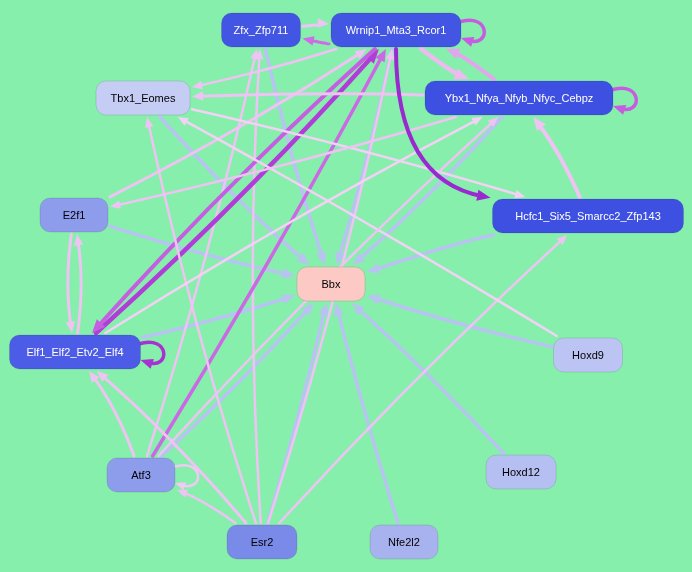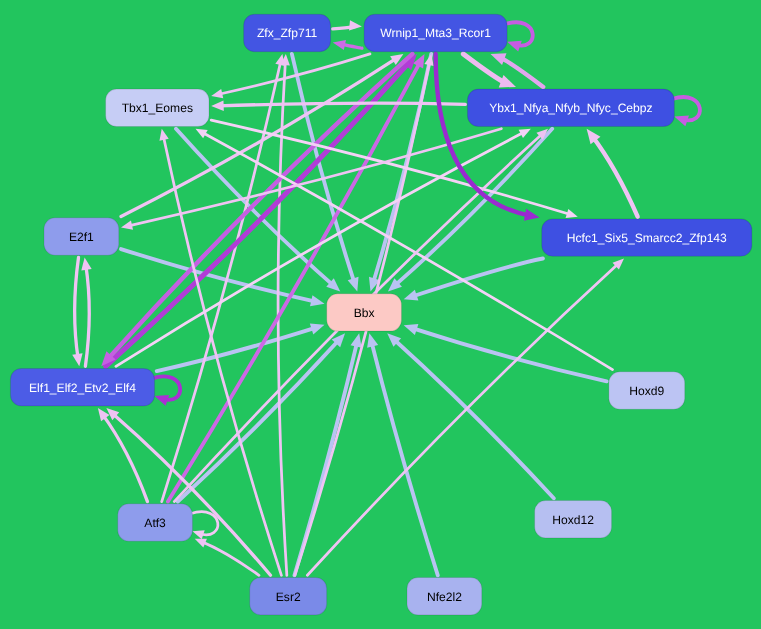--- a/index.html
+++ b/index.html
@@ -1,16 +1,16 @@
 <!DOCTYPE html>
 <html><head>
 <meta charset="utf-8">
 <style>
   html,body{margin:0;padding:0;background:#ffffff;}
-  #stage{position:relative;width:692px;height:572px;background:#22c55e;overflow:hidden;
+  #stage{position:relative;width:692px;height:572px;background:#86efac;overflow:hidden;
          font-family:"Liberation Sans", sans-serif;}
   svg{position:absolute;left:0;top:0;}
   text.node-label{font-family:"Liberation Sans", sans-serif;font-size:11px;pointer-events:none;}
 </style>
 </head>
 <body>
 
 <div id="stage">
   <svg id="graph-svg" width="692" height="572" viewBox="0 0 692 572">
     <g id="edges-layer">

